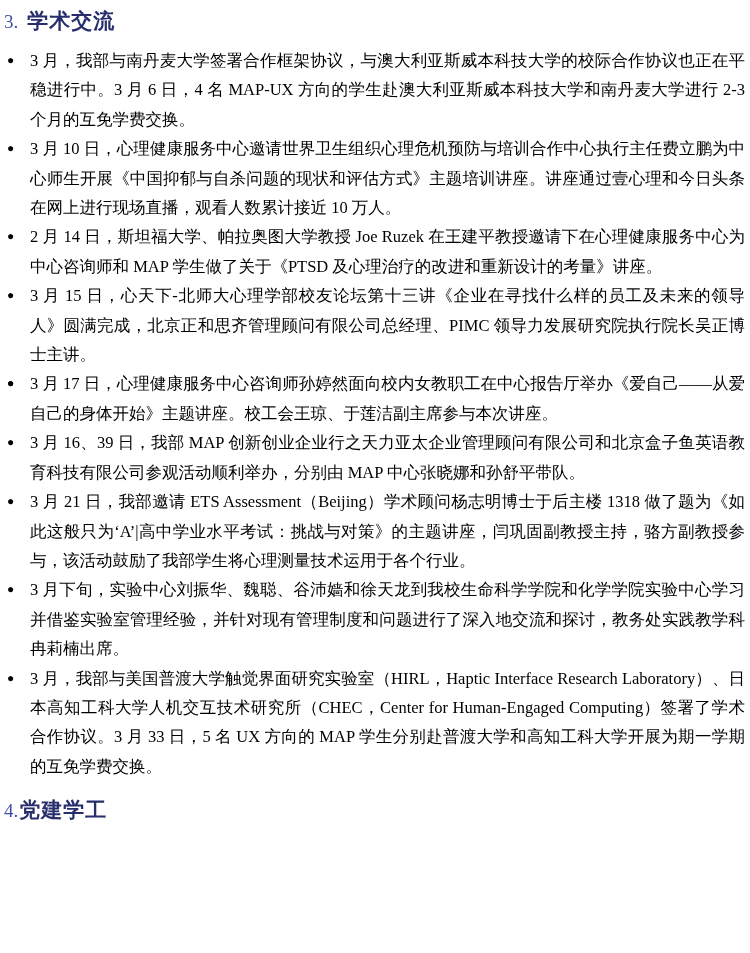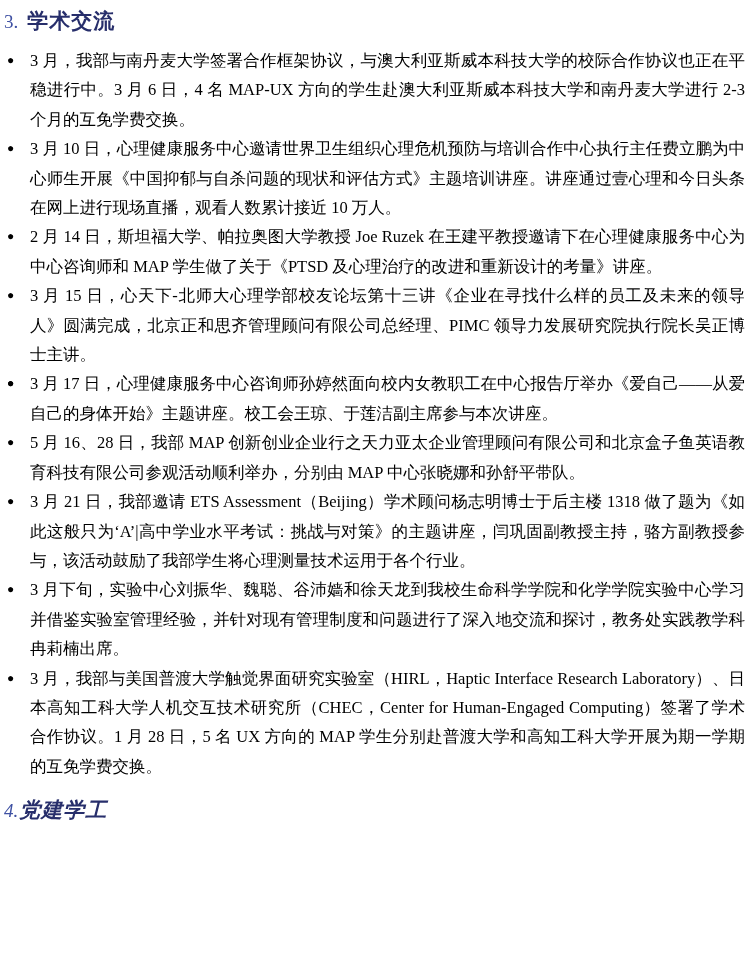--- a/index.html
+++ b/index.html
@@ -27,21 +27,21 @@
     font-weight: 400;
   }
   .section-heading .sec-title {
     color: #272E6B;
     font-size: 21px;
     font-weight: 700;
     letter-spacing: 1px;
   }
   .heading-3 { margin-bottom: 10px; }
   .heading-3 .sec-num { margin-right: 9px; }
-  .heading-4 { margin-top: 14px; font-style: italic; }
+  .heading-4 { margin-top: 14px; }
   .heading-4 .sec-num { margin-right: 1px; }
   ul.bullet-list {
     list-style: none;
     margin: 0;
     padding: 0;
   }
   ul.bullet-list li {
     position: relative;
     padding-left: 26px;
     font-size: 16.5px;
@@ -87,33 +87,33 @@
     </li>
     <li>
       <span class="bullet">●</span>
     </li>
     <li>
       <span class="bullet">●</span>
       <span>3 月 17 日，心理健康服务中心咨询师孙婷然面向校内女教职工在中心报告厅举办《爱自己——从爱自己的身体开始》主题讲座。校工会王琼、于莲洁副主席参与本次讲座。</span>
     </li>
     <li>
       <span class="bullet">●</span>
-      <span>5 月 16、28 日，我部 MAP 创新创业企业行之天力亚太企业管理顾问有限公司和北京盒子鱼英语教育科技有限公司参观活动顺利举办，分别由 MAP 中心张晓娜和孙舒平带队。</span>
+      <span>3 月 16、39 日，我部 MAP 创新创业企业行之天力亚太企业管理顾问有限公司和北京盒子鱼英语教育科技有限公司参观活动顺利举办，分别由 MAP 中心张晓娜和孙舒平带队。</span>
     </li>
     <li>
       <span class="bullet">●</span>
       <span>3 月 21 日，我部邀请 ETS Assessment（Beijing）学术顾问杨志明博士于后主楼 1318 做了题为《如此这般只为‘A’|高中学业水平考试：挑战与对策》的主题讲座，闫巩固副教授主持，骆方副教授参与，该活动鼓励了我部学生将心理测量技术运用于各个行业。</span>
     </li>
     <li>
       <span class="bullet">●</span>
       <span>3 月下旬，实验中心刘振华、魏聪、谷沛嫱和徐天龙到我校生命科学学院和化学学院实验中心学习并借鉴实验室管理经验，并针对现有管理制度和问题进行了深入地交流和探讨，教务处实践教学科冉莉楠出席。</span>
     </li>
     <li>
       <span class="bullet">●</span>
-      <span>3 月，我部与美国普渡大学触觉界面研究实验室（HIRL，Haptic Interface Research Laboratory）、日本高知工科大学人机交互技术研究所（CHEC，Center for Human-Engaged Computing）签署了学术合作协议。1 月 28 日，5 名 UX 方向的 MAP 学生分别赴普渡大学和高知工科大学开展为期一学期的互免学费交换。</span>
+      <span>3 月，我部与美国普渡大学触觉界面研究实验室（HIRL，Haptic Interface Research Laboratory）、日本高知工科大学人机交互技术研究所（CHEC，Center for Human-Engaged Computing）签署了学术合作协议。3 月 33 日，5 名 UX 方向的 MAP 学生分别赴普渡大学和高知工科大学开展为期一学期的互免学费交换。</span>
     </li>
   </ul>
 
   <h2 class="section-heading heading-4">
     <span class="sec-num">4.</span><span class="sec-title">党建学工</span>
   </h2>
 
 </div>
 
 </body></html>

